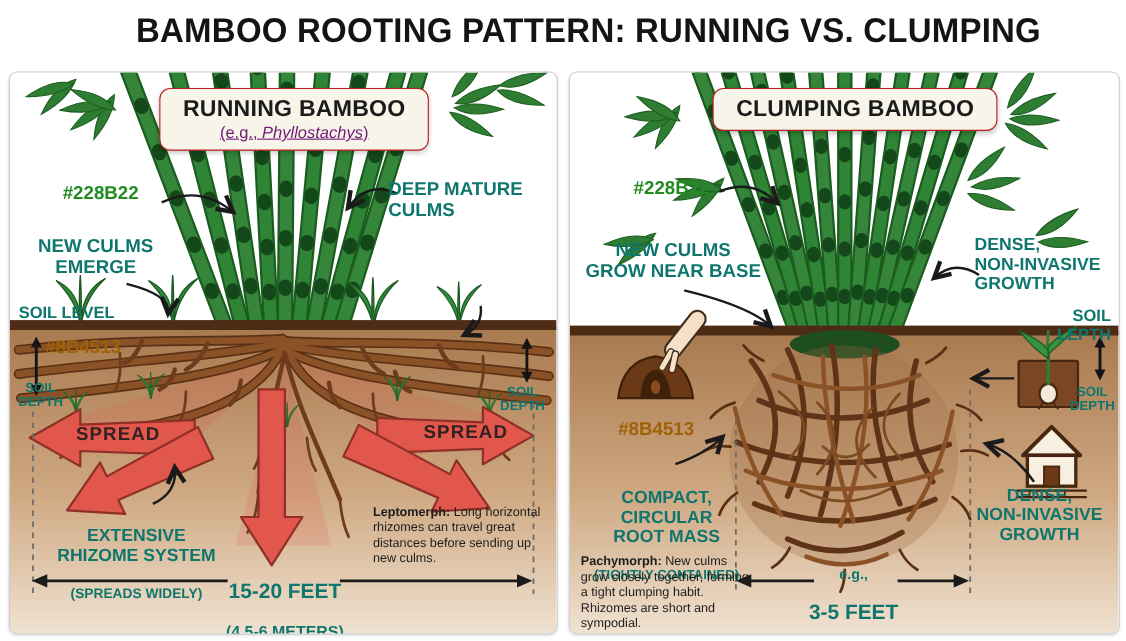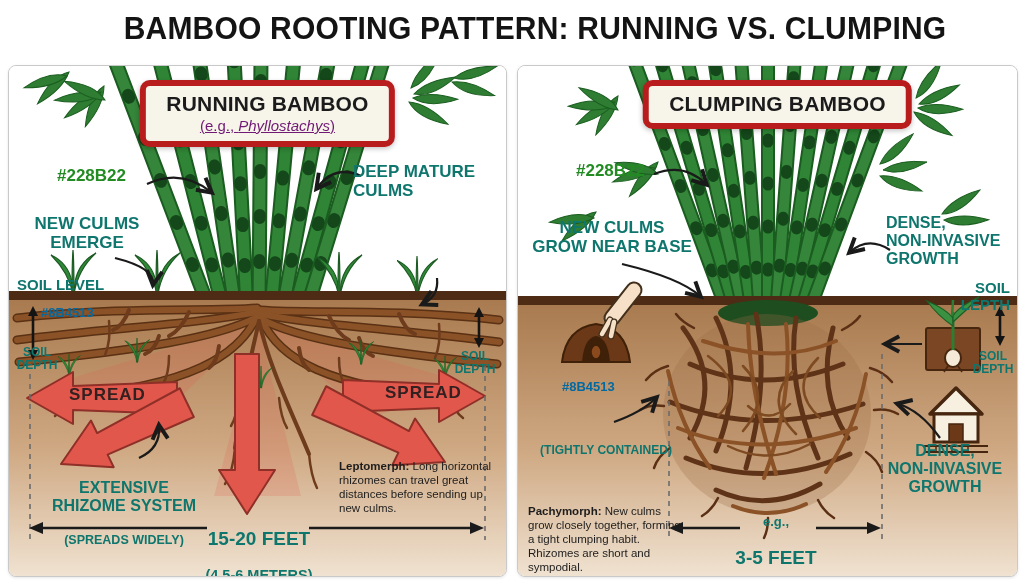--- a/index.html
+++ b/index.html
@@ -6,29 +6,29 @@
   body{font-family:"Liberation Sans",sans-serif;}
   .stage{position:relative;width:1024px;height:583px;background:#fff;overflow:hidden;padding-left:46px;}
   .main-title{position:absolute;top:12px;left:0;right:0;text-align:center;
     font-size:30px;font-weight:bold;letter-spacing:.2px;color:#141414;transform:scaleY(1.04);}
   .panel{position:absolute;top:65px;height:510px;border:1.5px solid #c9c9c9;border-radius:8px;
     background:#fff;overflow:hidden;box-shadow:0 1px 3px rgba(0,0,0,.10);}
   .panel.left{left:8px;width:497px;}
   .panel.right{left:517px;width:499px;}
   svg.art{position:absolute;left:0;top:0;}
   .hdr{position:absolute;top:14px;left:52%;transform:translateX(-50%);
-    background:#F7F4EA;border:6px solid #b91c1c;border-radius:10px;
+    background:#F7F4EA;border:1px solid #b91c1c;border-radius:10px;
     box-shadow:0 2px 5px rgba(0,0,0,.22);padding:6px 20px 7px;text-align:center;white-space:nowrap;}
   .hdr .h1{font-size:21px;font-weight:bold;color:#1b1b1b;letter-spacing:.2px;}
   .hdr .h2{font-size:15px;color:#701a75;margin-top:1px;text-decoration:underline;}
   .it{font-style:italic;}
   .lbl{position:absolute;color:#0f766e;font-weight:bold;line-height:1.12;white-space:pre-line;}
   .center{text-align:center;}
   .hexg{color:#228B22;font-size:17px;}
-  .hexb{color:#0369a1;font-size:13px;}
+  .hexb{color:#a16207;font-size:17px;}
   .f17{font-size:17px;}
   .f16{font-size:16px;}
   .f15{font-size:15px;}
   .f12{font-size:12px;}
   .f13{font-size:12.5px;}
   .f19{font-size:19px;}
   .f14{font-size:14.5px;}
   .spread{font-size:17px;color:#332020;letter-spacing:1px;}
   .note{position:absolute;font-weight:normal;font-size:11.5px;line-height:1.22;color:#1d1d1d;}
   .note .term{font-weight:bold;}
@@ -483,20 +483,23 @@
 
     <div class="lbl hexg" style="left:58px;top:95px;">#228B22</div>
     <div class="lbl f17 center" style="left:8px;top:152px;width:172px;">NEW CULMS
 GROW NEAR BASE</div>
     <div class="lbl f16" style="left:368px;top:148px;">DENSE,
 NON-INVASIVE
 GROWTH</div>
     <div class="lbl f15" style="left:408px;top:214px;width:84px;text-align:right;">SOIL LEPTH</div>
     <div class="lbl hexb" style="left:44px;top:314px;">#8B4513</div>
     <div class="lbl center stack" style="left:8px;top:360px;width:160px;">
+      <div class="f16">COMPACT,
+CIRCULAR
+ROOT MASS</div>
       <div class="f12">(TIGHTLY CONTAINED)</div>
     </div>
     <div class="note" style="left:10px;top:438px;width:154px;">
       <span class="term">Pachymorph:</span>
       <span>New culms grow closely together, forming a tight clumping habit. Rhizomes are short and sympodial.</span>
     </div>
     <div class="lbl f12 center" style="left:452px;top:284px;width:46px;">SOIL
 DEPTH</div>
     <div class="lbl f16 center" style="left:356px;top:376px;width:142px;">DENSE,
 NON-INVASIVE

